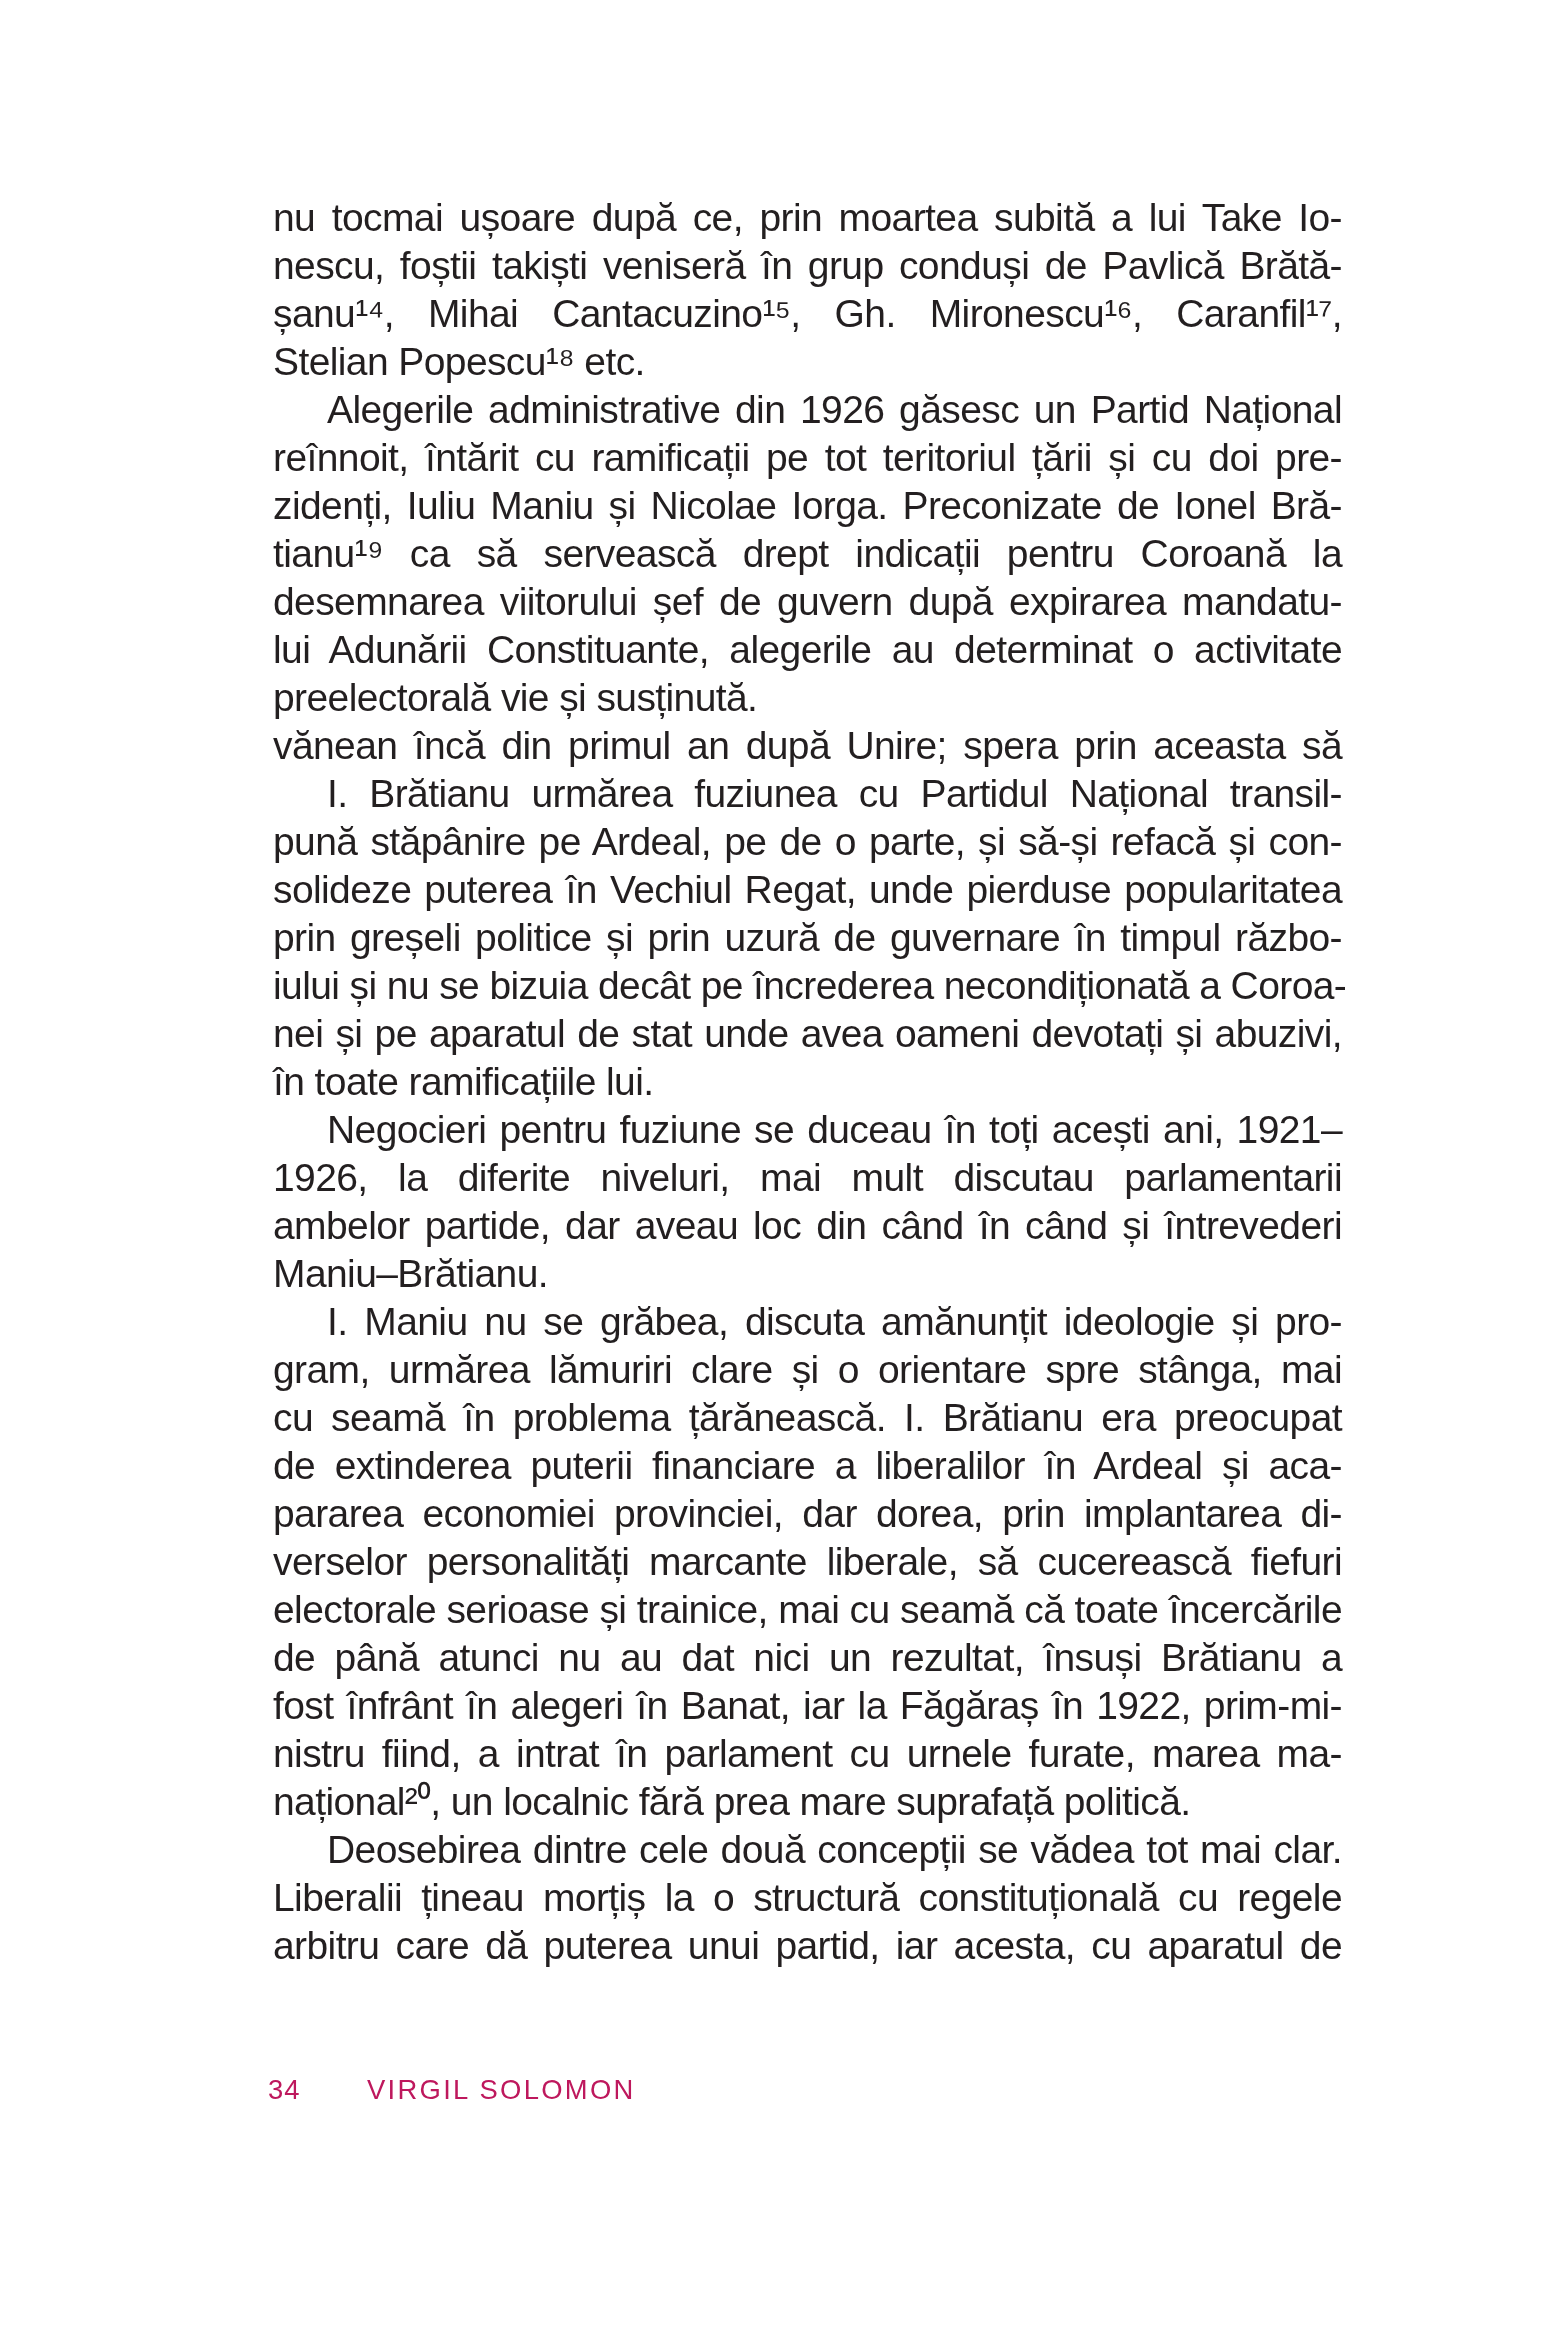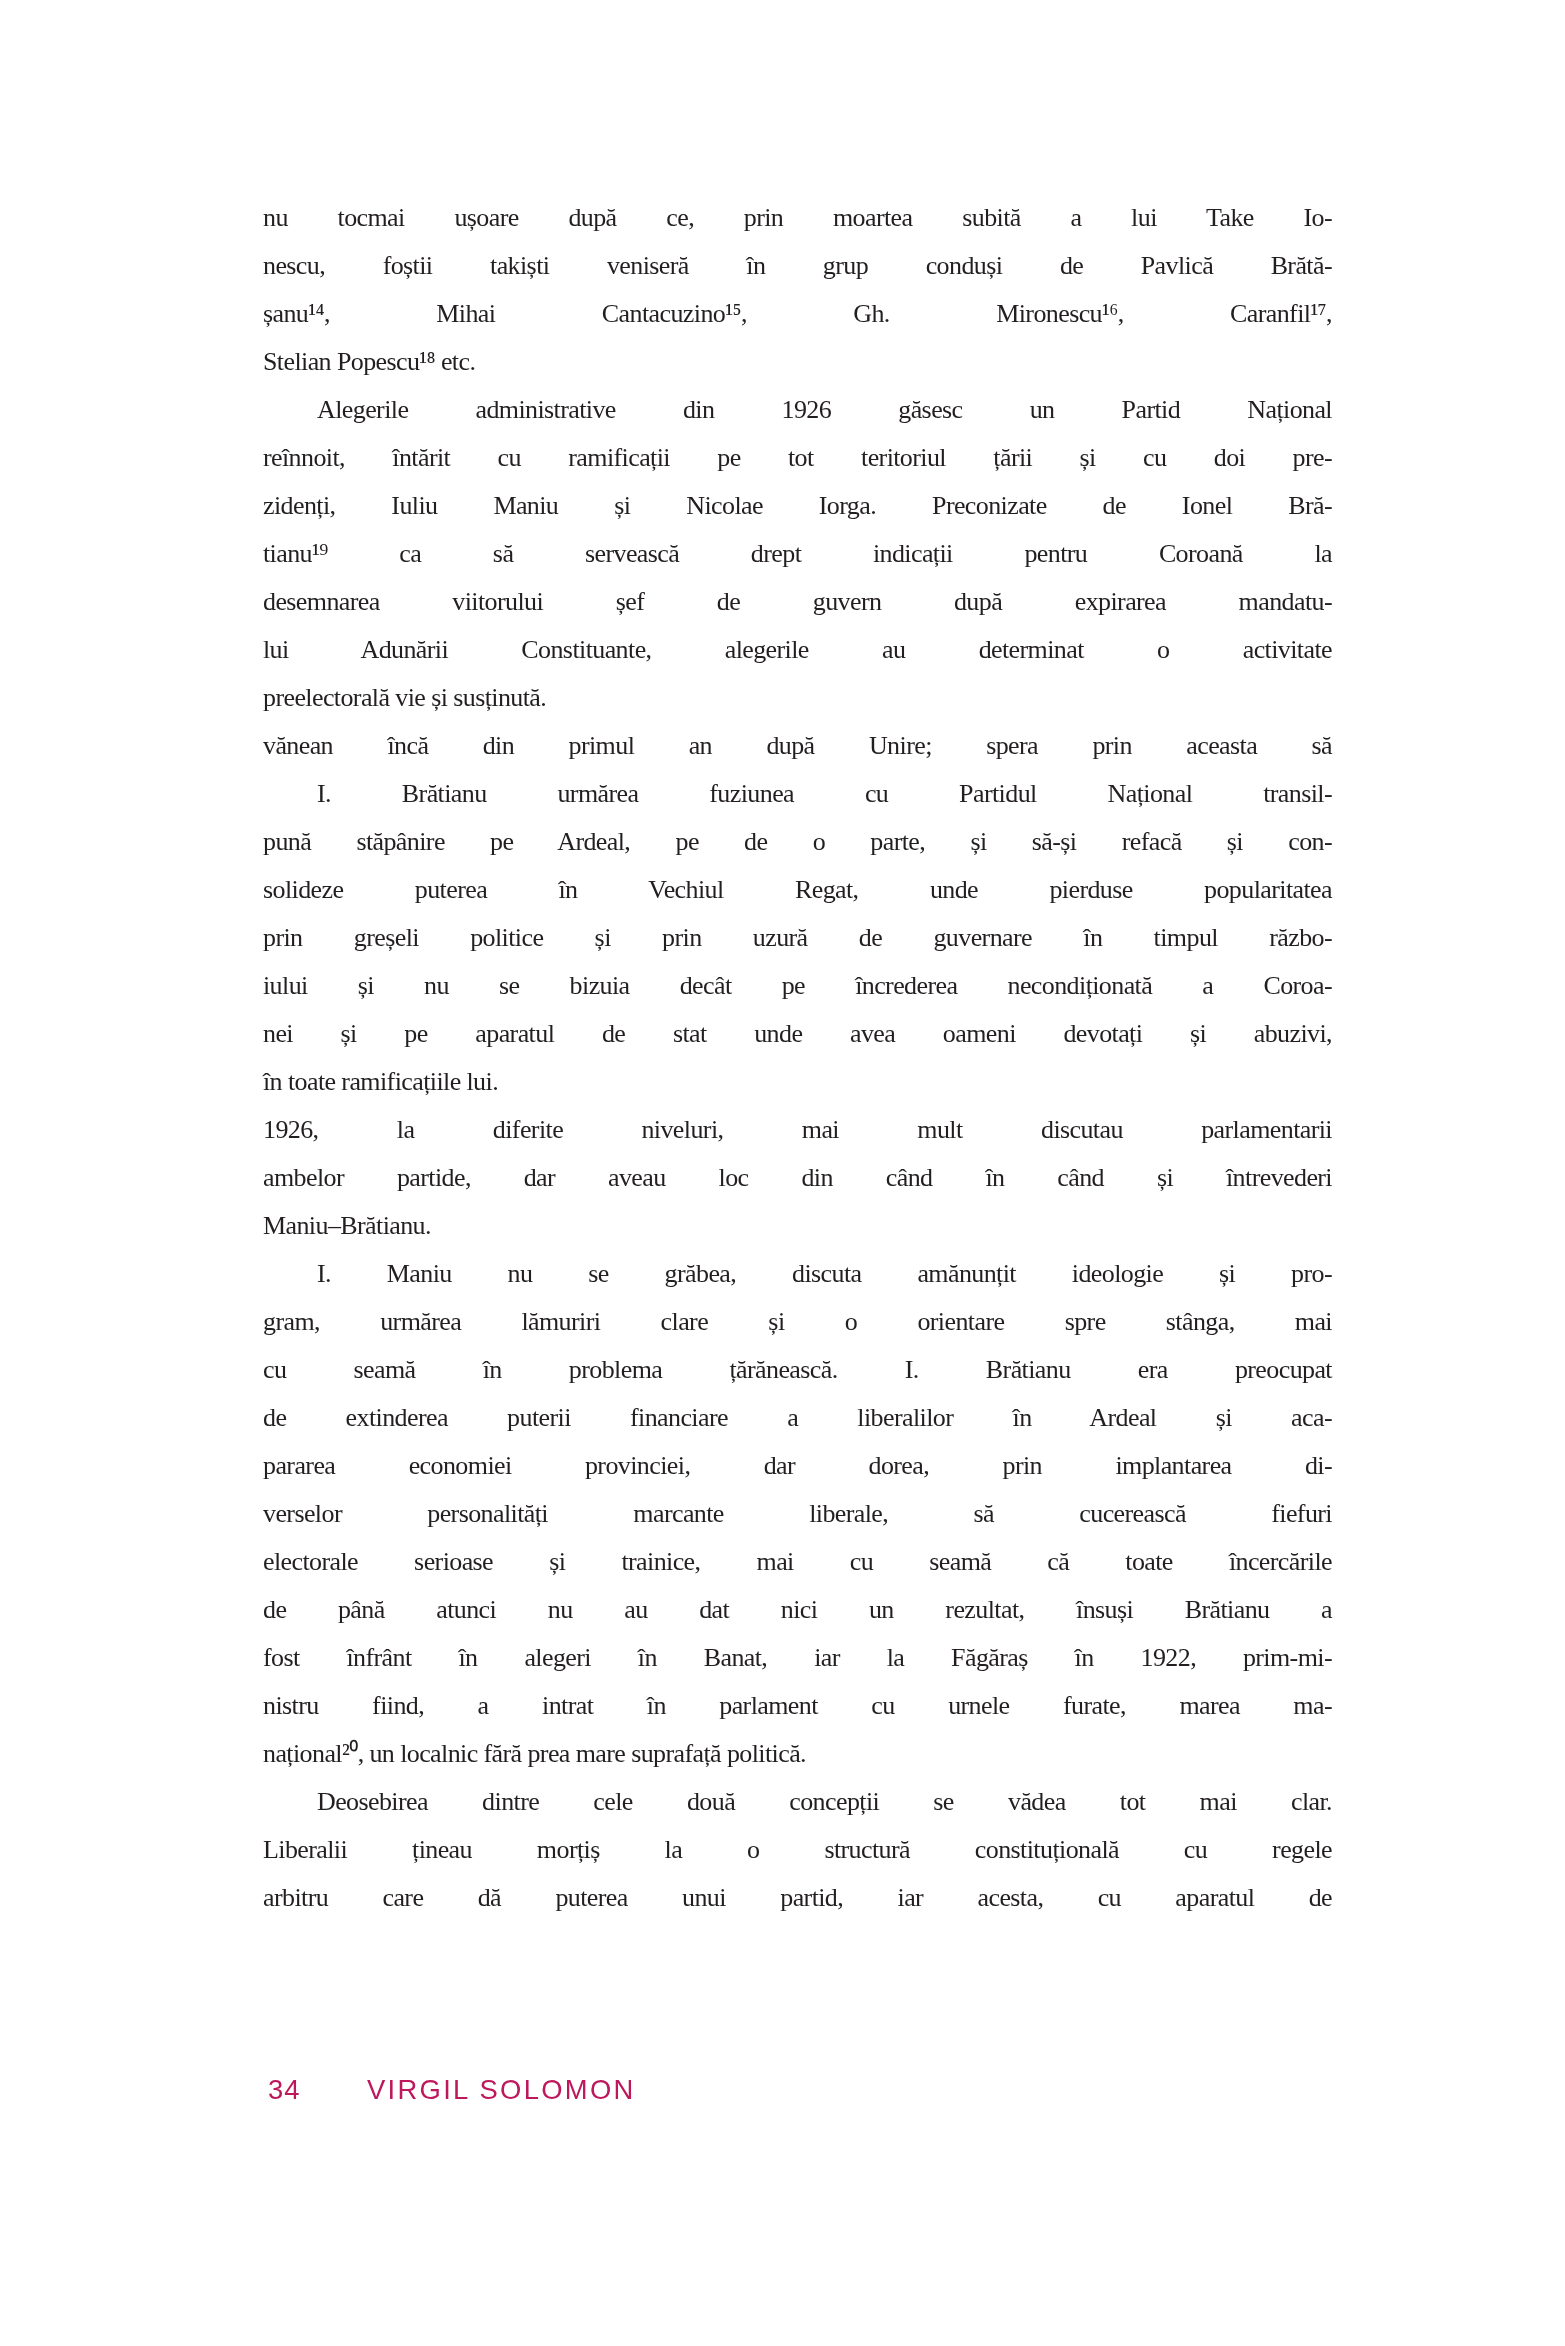--- a/index.html
+++ b/index.html
@@ -9,25 +9,25 @@
   }
   body {
     width: 1565px;
     height: 2347px;
     position: relative;
     overflow: hidden;
     color: #231f20;
   }
   .text-block {
     position: absolute;
-    left: 263px;
+    left: 273px;
     top: 194px;
     width: 1069px;
-    font-family: Liberation Serif, serif;
-    font-size: 26px;
+    font-family: Liberation Sans, sans-serif;
+    font-size: 39px;
     line-height: 48px;
     letter-spacing: -0.6px;
     word-spacing: 0px;
   }
   .paragraph {
     margin: 0;
     padding: 0;
   }
   .line {
     display: block;
@@ -93,20 +93,21 @@
     <span class="line first" style="white-space: nowrap;">I. Brătianu urmărea fuziunea cu Partidul Național transil-</span>
     <span class="line" style="white-space: nowrap;">pună stăpânire pe Ardeal, pe de o parte, și să-și refacă și con-</span>
     <span class="line" style="white-space: nowrap;">solideze puterea în Vechiul Regat, unde pierduse popularitatea</span>
     <span class="line" style="white-space: nowrap;">prin greșeli politice și prin uzură de guvernare în timpul războ-</span>
     <span class="line" style="white-space: nowrap;">iului și nu se bizuia decât pe încrederea necondiționată a Coroa-</span>
     <span class="line" style="white-space: nowrap;">nei și pe aparatul de stat unde avea oameni devotați și abuzivi,</span>
     <span class="line last" style="white-space: normal;">în toate ramificațiile lui.</span>
   </div>
 
   <div class="paragraph">
+    <span class="line first" style="white-space: nowrap;">Negocieri pentru fuziune se duceau în toți acești ani, 1921–</span>
     <span class="line" style="white-space: nowrap;">1926, la diferite niveluri, mai mult discutau parlamentarii</span>
     <span class="line" style="white-space: nowrap;">ambelor partide, dar aveau loc din când în când și întrevederi</span>
     <span class="line last" style="white-space: normal;">Maniu–Brătianu.</span>
   </div>
 
   <div class="paragraph">
     <span class="line first" style="white-space: nowrap;">I. Maniu nu se grăbea, discuta amănunțit ideologie și pro-</span>
     <span class="line" style="white-space: nowrap;">gram, urmărea lămuriri clare și o orientare spre stânga, mai</span>
     <span class="line" style="white-space: nowrap;">cu seamă în problema țărănească. I. Brătianu era preocupat</span>
     <span class="line" style="white-space: nowrap;">de extinderea puterii financiare a liberalilor în Ardeal și aca-</span>

